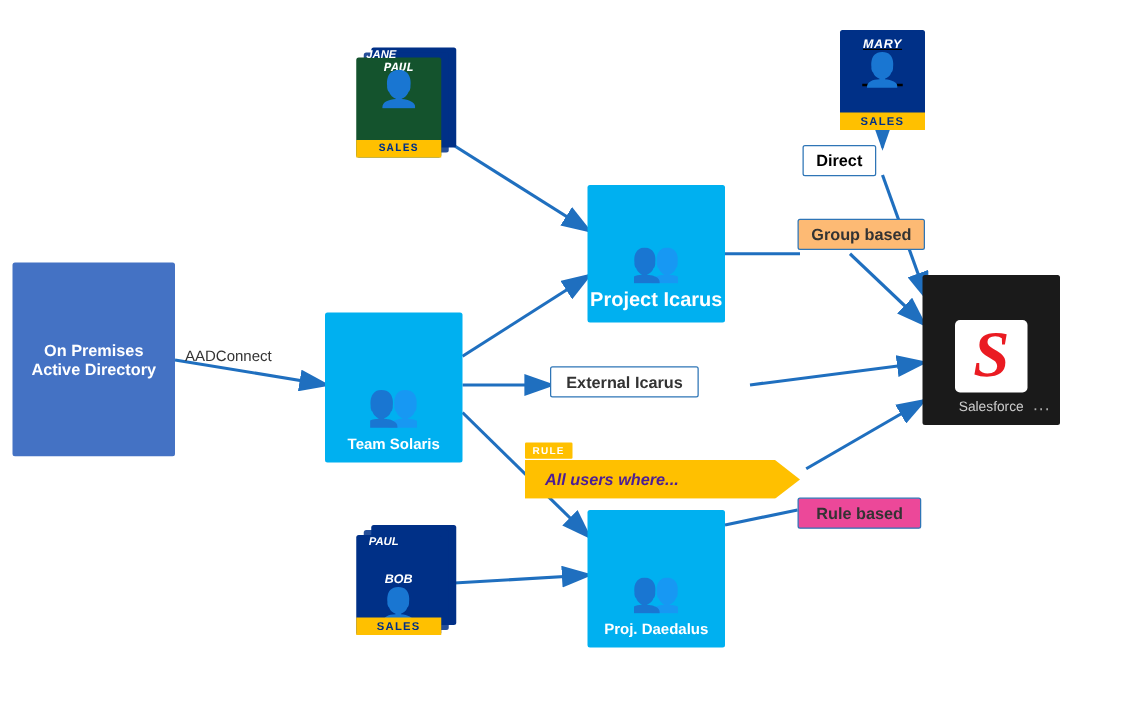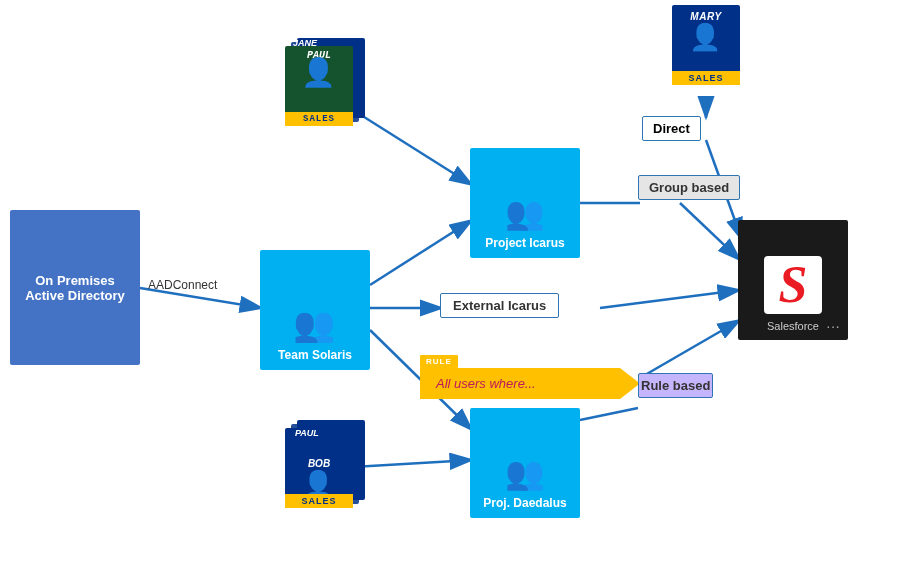--- a/index.html
+++ b/index.html
@@ -89,21 +89,21 @@
       background: #00B0F0;
       color: white;
       display: flex;
       flex-direction: column;
       align-items: center;
       justify-content: flex-end;
       padding-bottom: 8px;
       border-radius: 2px;
     }
     .project-icarus .label {
-      font-size: 12px;
+      font-size: 16px;
       font-weight: 600;
     }
 
     
     .proj-daedalus {
       position: absolute;
       left: 470px;
       top: 408px;
       width: 110px;
       height: 110px;
@@ -164,22 +164,23 @@
       color: #aaa;
       position: absolute;
       bottom: 6px;
       right: 8px;
     }
 
     
     .mary-card {
       position: absolute;
       left: 672px;
-      top: 5px;
+      top: 24px;
       width: 72px;
+      text-decoration: underline;
     }
     .user-card {
       background: #003087;
       color: white;
       width: 68px;
       height: 80px;
       border-radius: 2px;
       display: flex;
       flex-direction: column;
       align-items: center;
@@ -263,21 +264,21 @@
       font-weight: 600;
       border-radius: 2px;
       white-space: nowrap;
     }
 
     
     .group-based-label {
       position: absolute;
       left: 638px;
       top: 175px;
-      background: #e5e5e5;
+      background: #fdba74;
       border: 1.5px solid #2e75b6;
       padding: 4px 10px;
       font-size: 13px;
       color: #333;
       font-weight: 600;
       border-radius: 2px;
       white-space: nowrap;
     }
 
     
@@ -292,24 +293,24 @@
       color: #333;
       font-weight: 600;
       border-radius: 2px;
       white-space: nowrap;
     }
 
     
     .rule-based-label {
       position: absolute;
       left: 638px;
-      top: 373px;
-      background: #c4b5fd;
+      top: 398px;
+      background: #ec4899;
       border: 1.5px solid #2e75b6;
-      padding: 4px 2px;
+      padding: 4px 14px;
       font-size: 13px;
       color: #333;
       font-weight: 600;
       border-radius: 2px;
       white-space: nowrap;
     }
 
     
     .rule-box-container {
       position: absolute;
@@ -324,24 +325,24 @@
       padding: 2px 6px;
       letter-spacing: 1px;
       border-radius: 1px;
       display: inline-block;
       margin-bottom: -1px;
       position: relative;
       z-index: 1;
     }
     .rule-box {
       background: #FFC000;
-      color: #be185d;
+      color: #4c1d95;
       padding: 8px 16px;
       font-size: 13px;
-      font-weight: 400;
+      font-weight: 700;
       font-style: italic;
       white-space: nowrap;
       clip-path: polygon(0 0, calc(100% - 20px) 0, 100% 50%, calc(100% - 20px) 100%, 0 100%);
       min-width: 220px;
     }
   </style>
 </head>
 <body>
 
 <div class="diagram-container">

